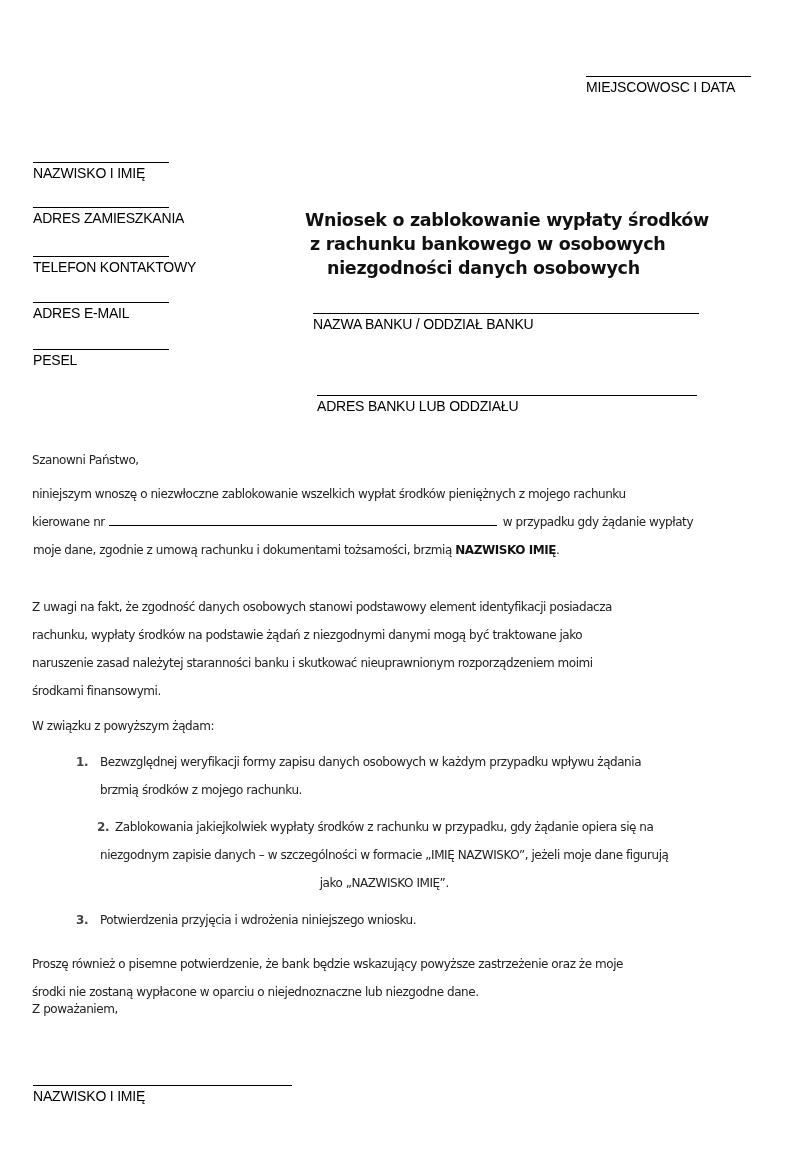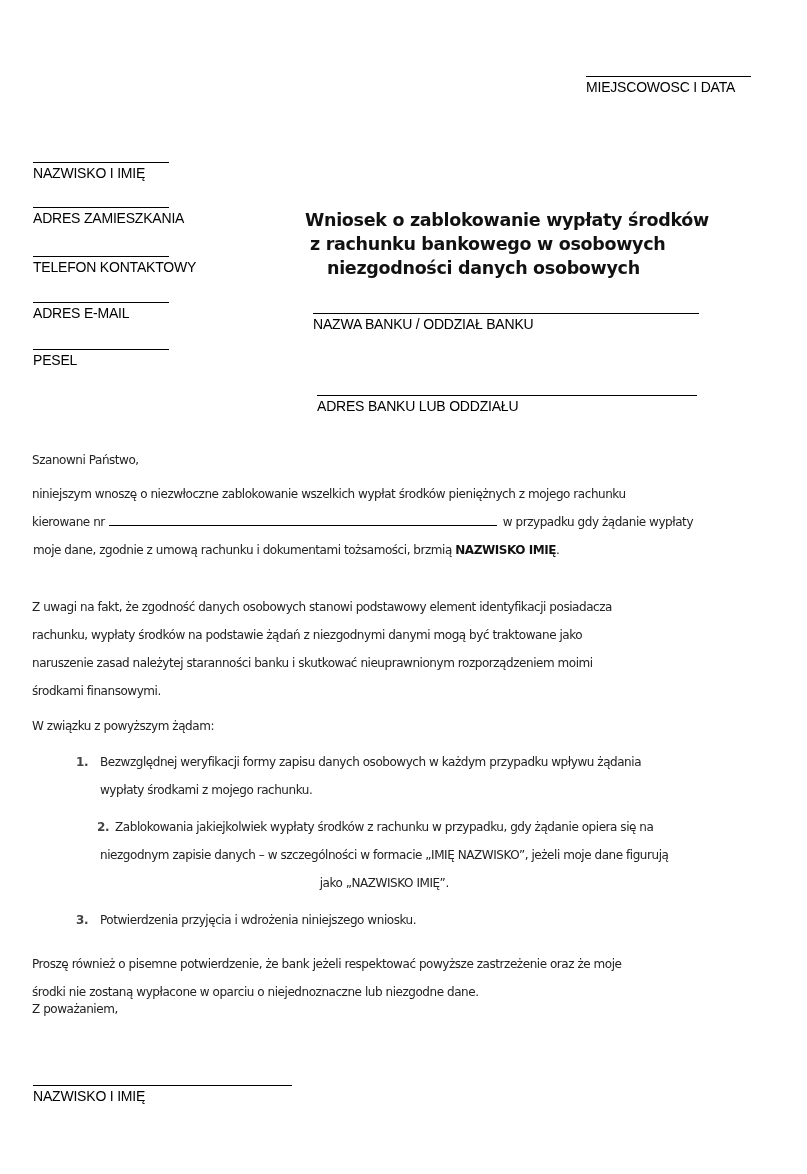--- a/index.html
+++ b/index.html
@@ -114,34 +114,34 @@
   <div>rachunku, wypłaty środków na podstawie żądań z niezgodnymi danymi mogą być traktowane jako</div>
   <div>naruszenie zasad należytej staranności banku i skutkować nieuprawnionym rozporządzeniem moimi</div>
   <div>środkami finansowymi.</div>
 </div>
 
 <div class="body-text" style="left:32px; top:712px;">W związku z powyższym żądam:</div>
 
 <div class="body-text" style="left:40px; top:748px;margin-left:36px;">
   <div>
     <div><span class="num">1.</span><span>Bezwzględnej weryfikacji formy zapisu danych osobowych w każdym przypadku wpływu żądania</span></div>
-    <div style="padding-left:24px;">wypłaty środkami z mojego rachunku.</div>
+    <div style="padding-left:24px;">brzmią środków z mojego rachunku.</div>
   </div>
   <div style="margin-top:9px;text-align:center;">
     <div><span class="num">2.</span><span>Zablokowania jakiejkolwiek wypłaty środków z rachunku w przypadku, gdy żądanie opiera się na</span></div>
     <div style="padding-left:24px;">niezgodnym zapisie danych – w szczególności w formacie „IMIĘ NAZWISKO”, jeżeli moje dane figurują</div>
     <div style="padding-left:24px;">jako „NAZWISKO IMIĘ”.</div>
   </div>
   <div style="margin-top:9px;">
     <div><span class="num">3.</span><span>Potwierdzenia przyjęcia i wdrożenia niniejszego wniosku.</span></div>
   </div>
 </div>
 
 <div class="body-text" style="left:32px; top:950px;">
-  <div>Proszę również o pisemne potwierdzenie, że bank jeżeli respektować powyższe zastrzeżenie oraz że moje</div>
+  <div>Proszę również o pisemne potwierdzenie, że bank będzie wskazujący powyższe zastrzeżenie oraz że moje</div>
   <div>środki nie zostaną wypłacone w oparciu o niejednoznaczne lub niezgodne dane.</div>
 </div>
 
 <div class="body-text" style="left:32px; top:995px;">Z poważaniem,</div>
 
 <div class="field" style="left:33px; top:1085px; width:259px;">
   <div class="line"></div>
   <div class="label">NAZWISKO I IMIĘ</div>
 </div>
 

